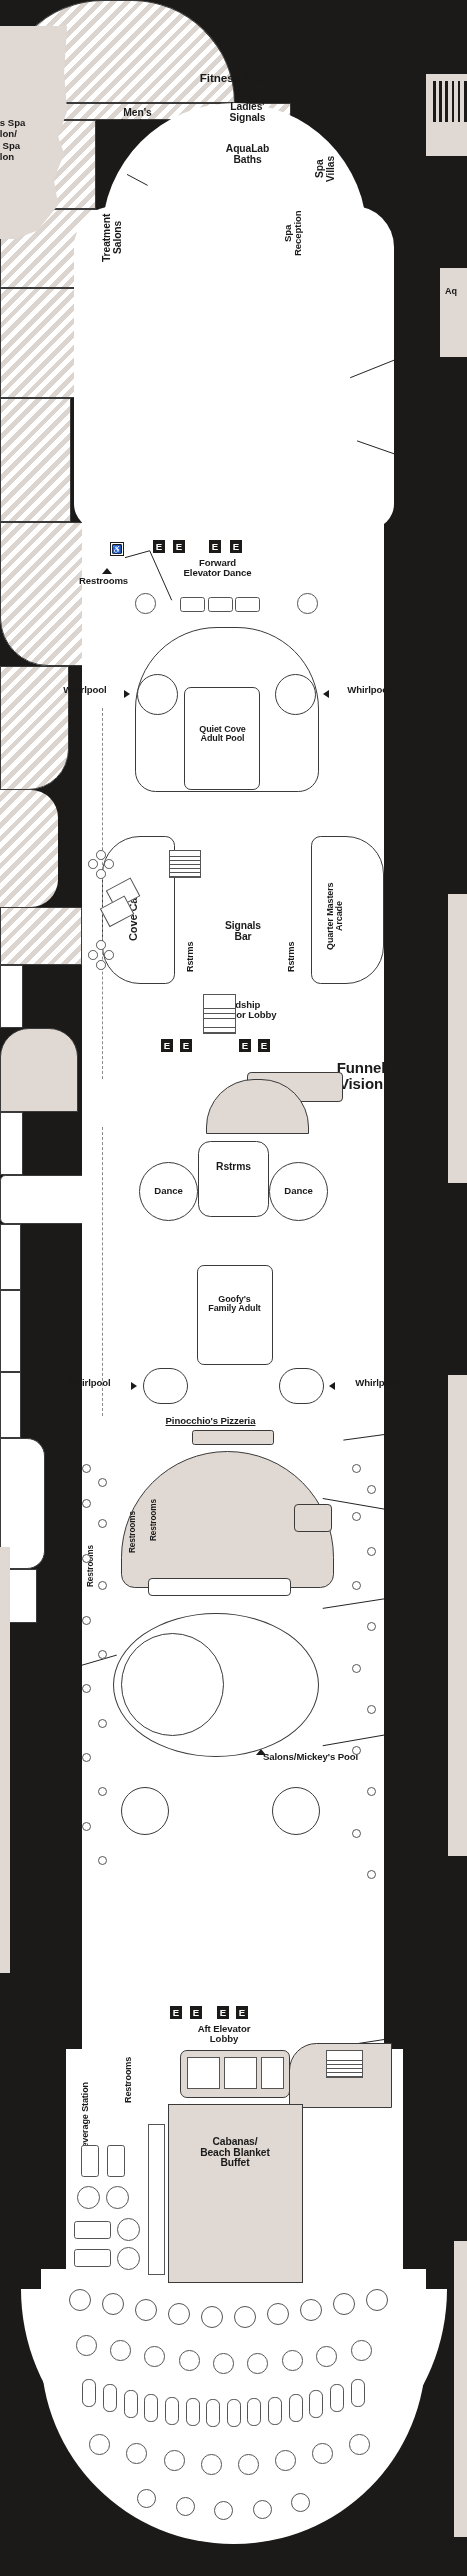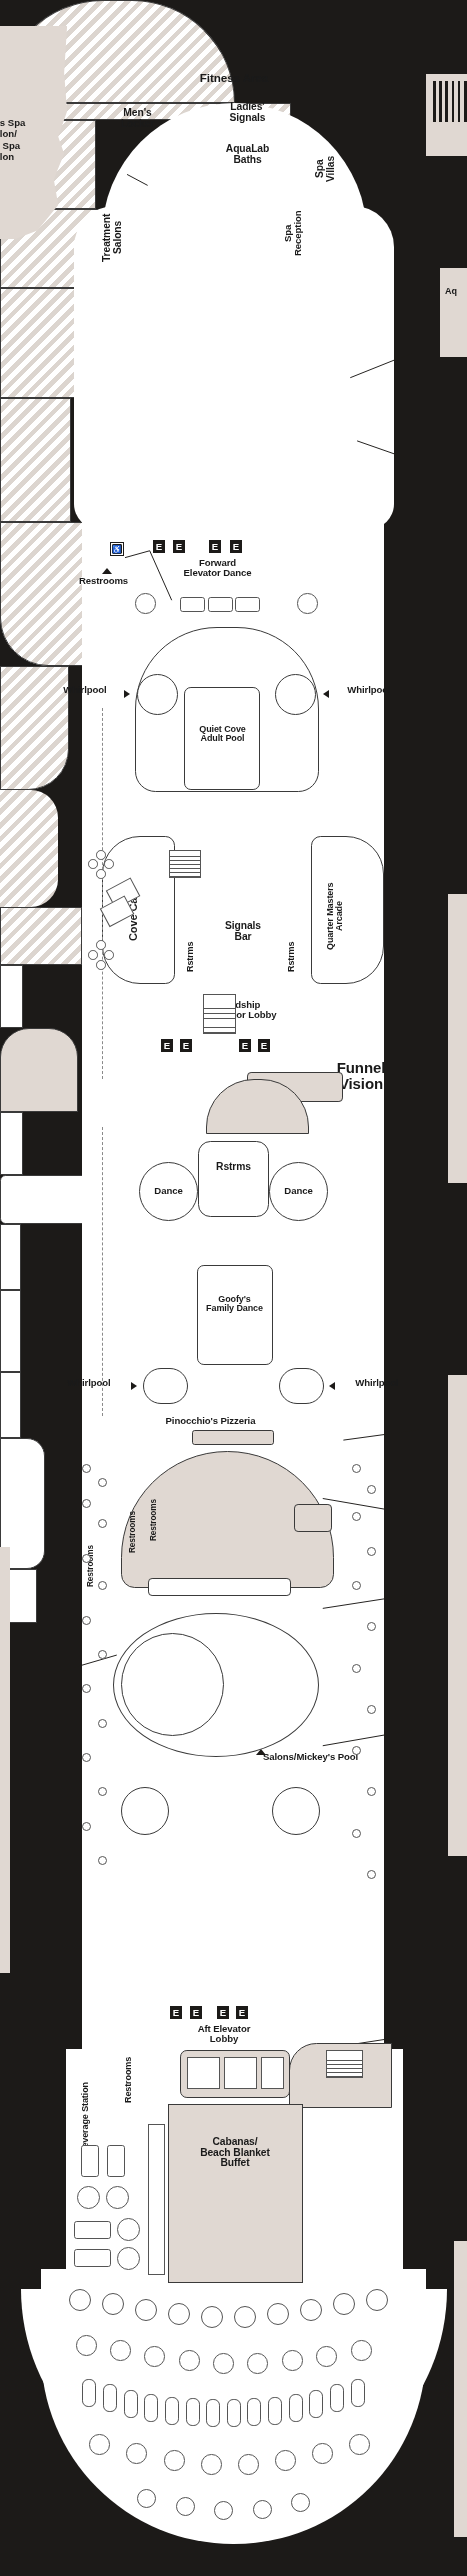--- a/index.html
+++ b/index.html
@@ -256,31 +256,31 @@
   <div class="lbl" style="left:139px;top:1186px;width:59px;font-size:9.6px;">Dance</div>
 
   <div class="pool" style="left:198px;top:1141px;width:71px;height:76px;border-radius:12.4px;"></div>
   <div class="lbl" style="left:198px;top:1162px;width:71px;font-size:10.3px;">Rstrms</div>
 
   <div class="pool circ" style="left:269px;top:1162px;width:59px;height:59px;"></div>
   <div class="lbl" style="left:269px;top:1186px;width:59px;font-size:9.6px;">Dance</div>
 
   <div class="pool" style="left:197px;top:1265px;width:76px;height:100px;border-radius:6.9px;"></div>
   <div class="lbl" style="left:198px;top:1295px;width:73px;font-size:9px;">Goofy's
-Family Dance</div>
+Family Adult</div>
 
   <div class="pool" style="left:143px;top:1368px;width:45px;height:36px;border-radius:23px 23px 23px 23px;"></div>
   <div class="pool" style="left:279px;top:1368px;width:45px;height:36px;border-radius:23px;"></div>
 
   <div class="tri-r" style="left:131px;top:1382px;"></div>
   <div class="lbl" style="left:49px;top:1378px;width:80px;font-size:9.6px;">Whirlpool</div>
   <div class="tri-l" style="left:329px;top:1382px;"></div>
   <div class="lbl" style="left:337px;top:1378px;width:80px;font-size:9.6px;">Whirlpool</div>
 
-  <div class="lbl" style="left:111px;top:1416px;width:199px;font-size:9.6px;">Pinocchio's Pizzeria</div>
+  <div class="lbl" style="left:111px;top:1416px;width:199px;font-size:9.6px;text-decoration:underline;">Pinocchio's Pizzeria</div>
   <div class="beige abs" style="left:192px;top:1430px;width:82px;height:15px;border:1px solid #3a3a3a;border-radius:2.7px;"></div>
 
   <div class="beige abs" style="left:121px;top:1451px;width:213px;height:137px;border:1.2px solid #3a3a3a;border-radius:107px 107px 13.7px 13.7px;"></div>
 
   <div class="room" style="left:125px;top:1499px;width:20.6px;height:66px;"></div>
   <div class="lbl vert" style="left:129px;top:1503px;height:59px;font-size:8.2px;">Restrooms</div>
 
   <div class="room" style="left:146px;top:1478px;width:20.6px;height:82px;"></div>
   <div class="lbl vert" style="left:150px;top:1485px;height:70px;font-size:8.2px;">Restrooms</div>
 

